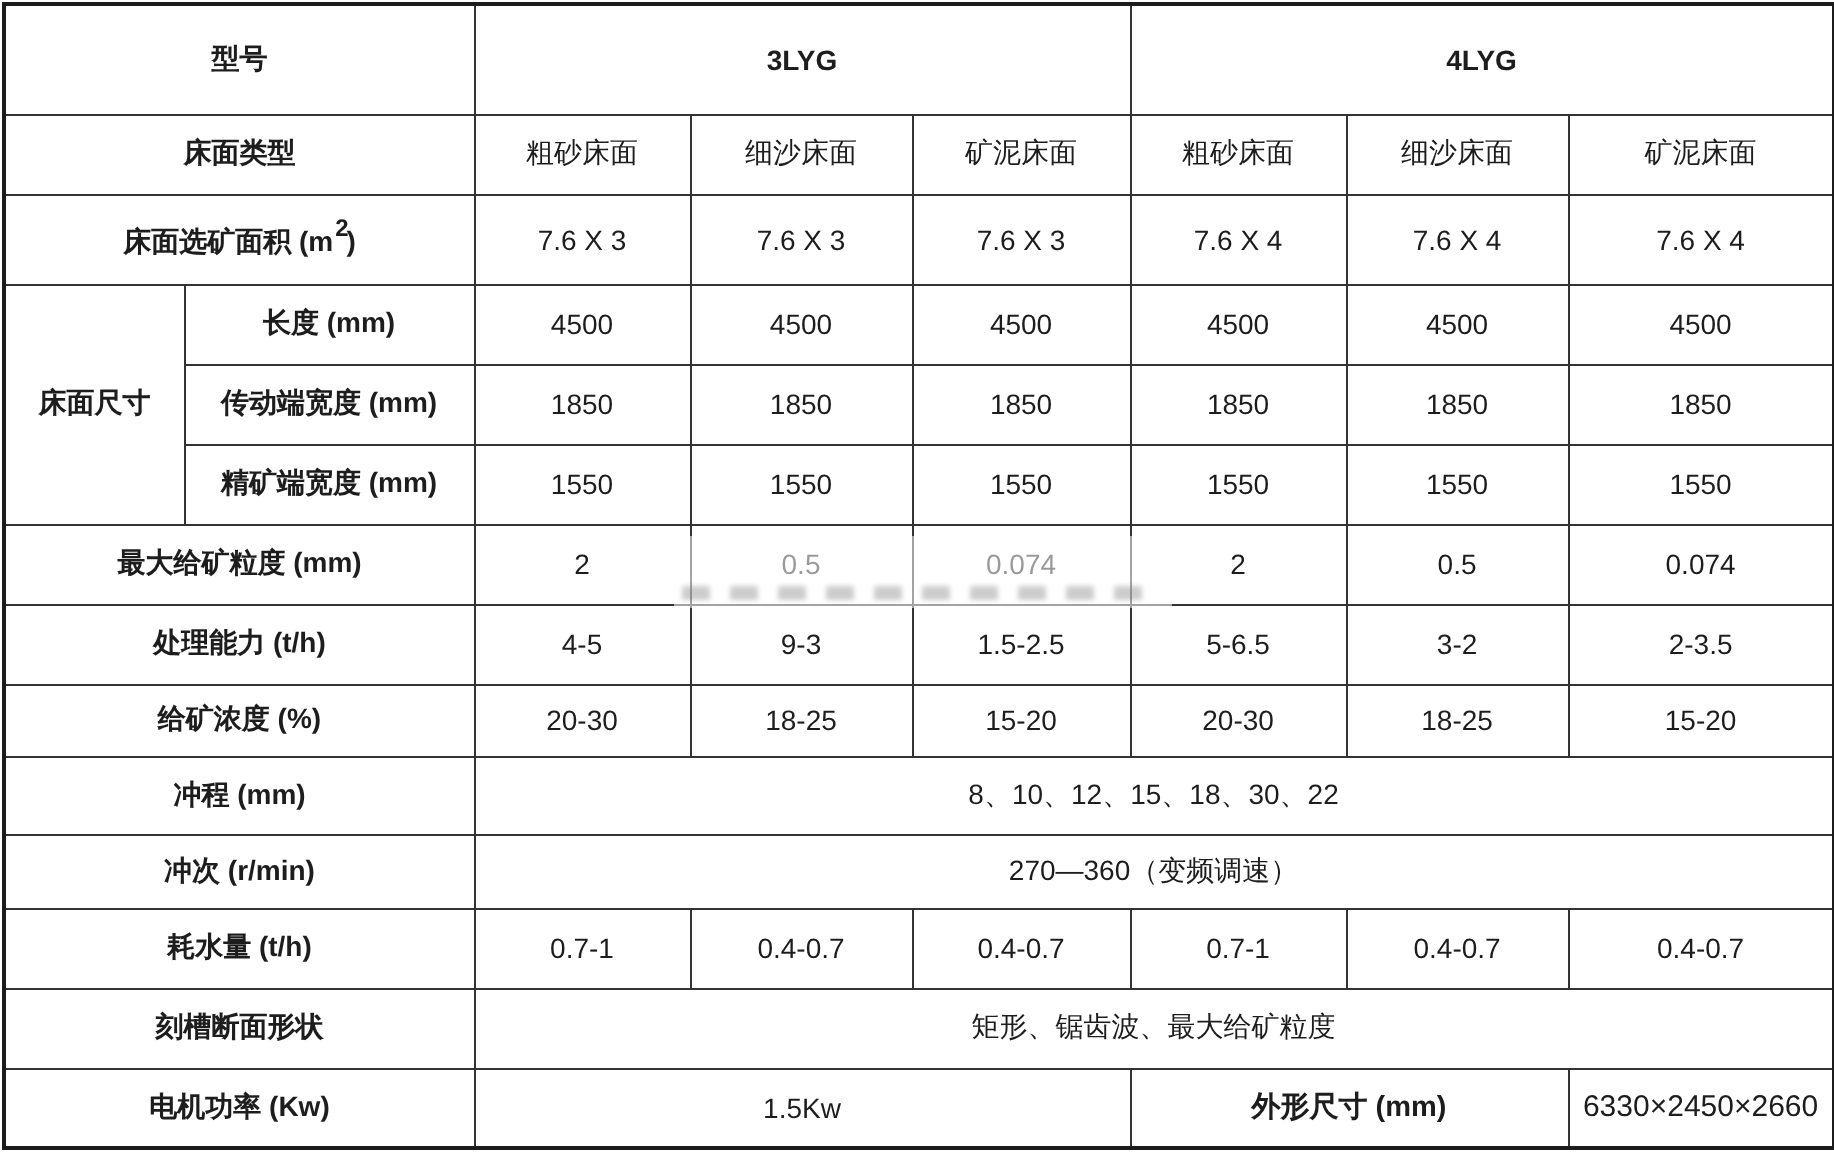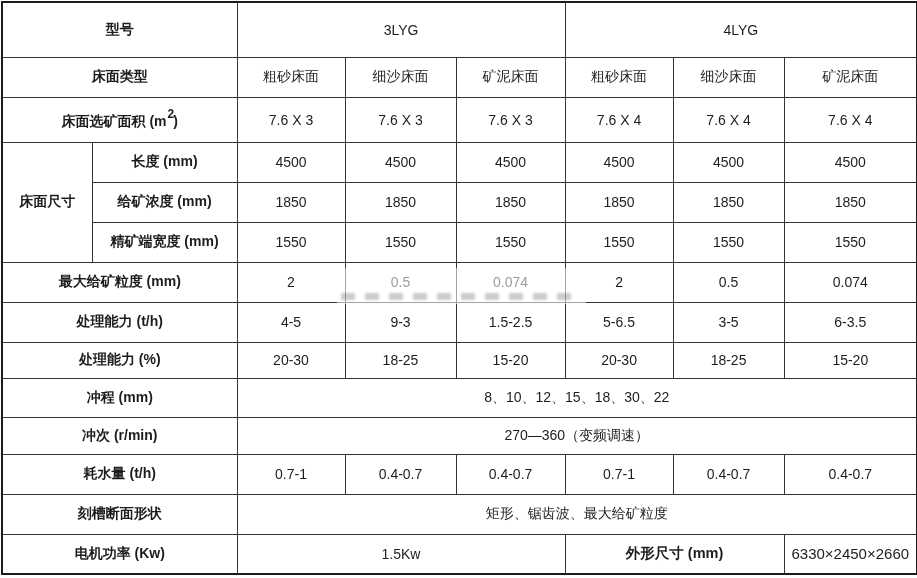--- a/index.html
+++ b/index.html
@@ -36,21 +36,21 @@
     white-space: nowrap;
   }
   td.lbl {
     background: #eeeeee;
     font-weight: bold;
     font-size: 14.5px;
     color: #111111;
   }
   td.hdr {
     background: #eeeeee;
-    font-weight: normal;
+    font-weight: bold;
     font-size: 15px;
   }
   td.typ {
     background: #eeeeee;
     font-weight: normal;
     font-size: 14px;
   }
   td.section-top {
     vertical-align: top;
     padding-top: 11px;
@@ -134,21 +134,21 @@
       <td class="lbl">长度 (mm)</td>
       <td>4500</td>
       <td>4500</td>
       <td>4500</td>
       <td>4500</td>
       <td>4500</td>
       <td>4500</td>
     </tr>
 
     <tr style="height:40px">
-      <td class="lbl">给矿浓度 (mm)</td>
+      <td class="lbl">传动端宽度 (mm)</td>
       <td>1850</td>
       <td>1850</td>
       <td>1850</td>
       <td>1850</td>
       <td>1850</td>
       <td>1850</td>
     </tr>
 
     <tr style="height:40px">
       <td class="lbl">精矿端宽度 (mm)</td>
@@ -169,26 +169,26 @@
       <td>0.5</td>
       <td>0.074</td>
     </tr>
 
     <tr style="height:40px">
       <td class="lbl" colspan="2">处理能力 (t/h)</td>
       <td>4-5</td>
       <td>9-3</td>
       <td>1.5-2.5</td>
       <td>5-6.5</td>
-      <td>3-5</td>
-      <td>6-3.5</td>
+      <td>3-2</td>
+      <td>2-3.5</td>
     </tr>
 
     <tr style="height:36px">
-      <td class="lbl" colspan="2">处理能力 (%)</td>
+      <td class="lbl" colspan="2">给矿浓度 (%)</td>
       <td>20-30</td>
       <td>18-25</td>
       <td>15-20</td>
       <td>20-30</td>
       <td>18-25</td>
       <td>15-20</td>
     </tr>
 
     <tr style="height:39px">
       <td class="lbl" colspan="2">冲程 (mm)</td>

